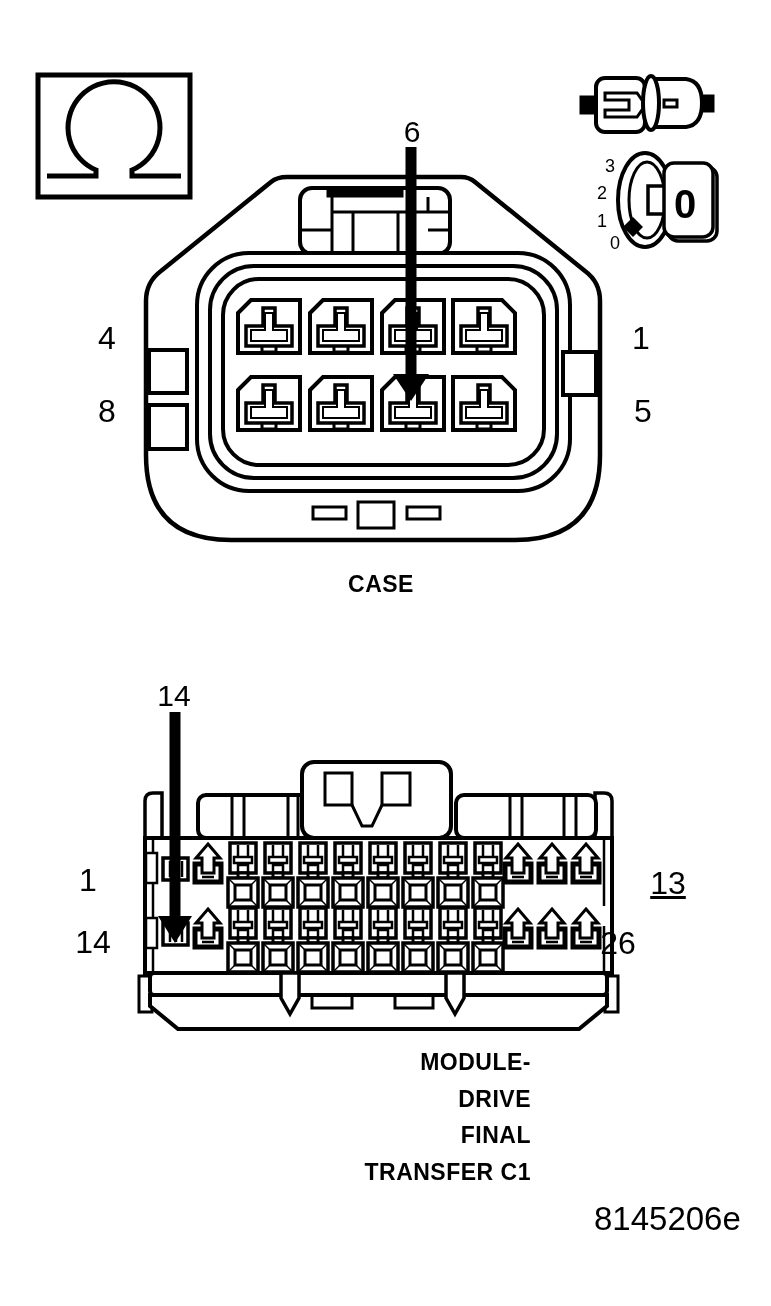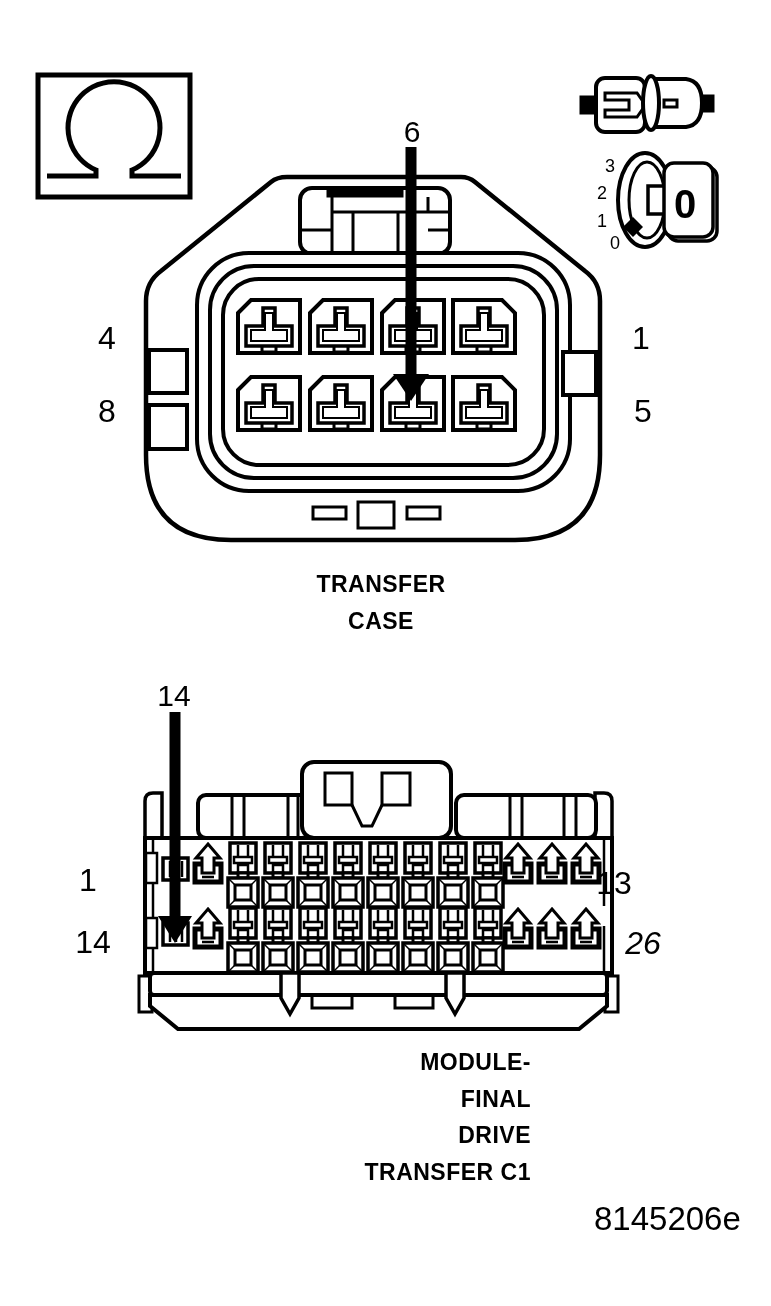--- a/index.html
+++ b/index.html
@@ -205,35 +205,34 @@
   </svg>
 
   <span class="lbl callout" style="left:412px;top:115px;">6</span>
 
   <span class="lbl num" style="left:107px;top:320px;">4</span>
   <span class="lbl num" style="left:641px;top:320px;">1</span>
   <span class="lbl num" style="left:107px;top:393px;">8</span>
   <span class="lbl num" style="left:643px;top:393px;">5</span>
 
   <div class="caption" style="left:231px;top:566px;">
-    <span>TRANSFER</span>
     <span>CASE</span>
   </div>
 
   <span class="lbl callout" style="left:174px;top:679px;">14</span>
 
   <span class="lbl num" style="left:88px;top:862px;">1</span>
-  <span class="lbl num" style="left:614px;top:865px;">13</span>
+  <span class="lbl num" style="left:668px;top:865px;text-decoration:underline;">13</span>
   <span class="lbl num" style="left:93px;top:924px;">14</span>
-  <span class="lbl num" style="left:643px;top:925px;font-style:italic;">26</span>
+  <span class="lbl num" style="left:618px;top:925px;">26</span>
 
   <div class="caption" style="left:231px;top:1044px;text-align:right;">
     <span>MODULE-</span>
+    <span>DRIVE</span>
     <span>FINAL</span>
-    <span>DRIVE</span>
     <span>TRANSFER C1</span>
   </div>
 
   <span class="lbl figid" style="left:594px;top:1200px;">8145206e</span>
 
   <span class="lbl dialnum" style="left:610px;top:156px;">3</span>
   <span class="lbl dialnum" style="left:602px;top:183px;">2</span>
   <span class="lbl dialnum" style="left:602px;top:211px;">1</span>
   <span class="lbl dialnum" style="left:615px;top:233px;">0</span>
   <span class="lbl keyzero" style="left:685px;top:182px;">0</span>

